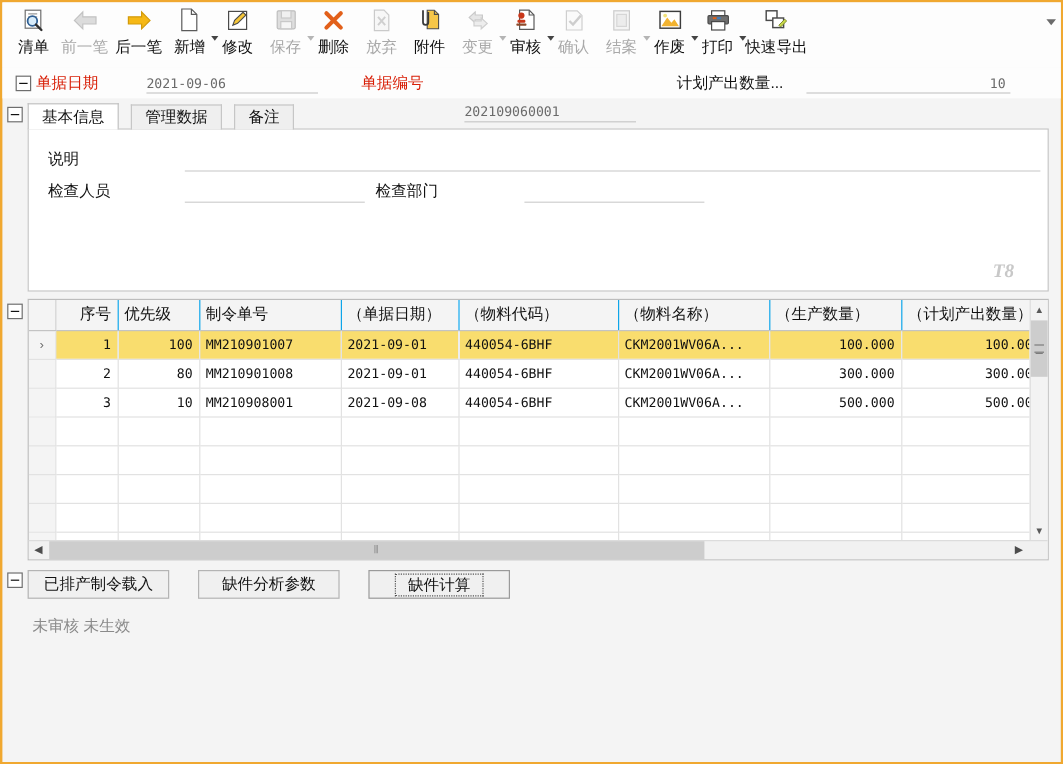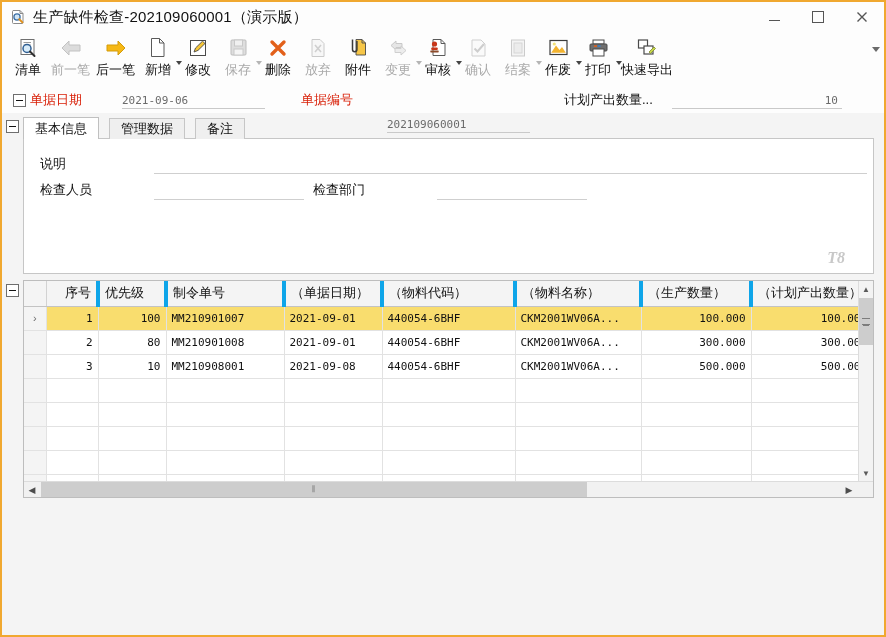--- a/index.html
+++ b/index.html
@@ -99,21 +99,21 @@
 
   
   .grid-wrap{position:relative;margin:6px 0 0 4px;}
   .grid-collapse{position:absolute;left:0;top:4px;}
   .gridbox{
     margin-left:17px;margin-right:10px;border:1px solid #bdbdbd;background:#fff;
     box-sizing:border-box;position:relative;height:218px;
   }
   table.grid{border-collapse:collapse;table-layout:fixed;width:100%;}
   table.grid th{
-    background:#f4f4f4;border-right:4px solid #0ea5e9;border-bottom:1px solid #c3c3c3;
+    background:#f4f4f4;border-right:1px solid #0ea5e9;border-bottom:1px solid #c3c3c3;
     font-weight:normal;font-size:13px;color:#111;height:25px;padding:0 5px;
     text-align:left;white-space:nowrap;overflow:hidden;box-sizing:border-box;
   }
   table.grid th.idx{border-right:1px solid #d2d2d2;padding:0;}
   table.grid td{
     border-right:1px solid #e2e2e2;border-bottom:1px solid #e2e2e2;
     height:24px;padding:0 5px;font-size:11px;color:#111;white-space:nowrap;
     overflow:hidden;box-sizing:border-box;
     font-family:"DejaVu Sans Mono","Liberation Mono",monospace;
   }
@@ -158,44 +158,20 @@
   }
   .btn.focused{border:1px solid #9a9a9a;}
   .btn.focused span{border:1px dotted #555;padding:0 10px;display:block;line-height:17px;}
   .statusbar{margin-left:21px;margin-top:14px;font-size:13px;color:#8a8a8a;}
 </style>
 </head>
 <body>
 
 <div class="window">
 
-  <div class="titlebar">
-    <span class="title-icon">
-      <svg width="17" height="17" viewBox="0 0 17 17">
-        <path d="M3 1.5h7l3 3v9a1 1 0 0 1-1 1H3.5a1 1 0 0 1-1-1V2.5a1 1 0 0 1 .5-1z" fill="#fff" stroke="#8a8a8a" stroke-width="1"></path>
-        <path d="M10 1.5v3h3" fill="none" stroke="#8a8a8a" stroke-width="1"></path>
-        <circle cx="7" cy="8" r="3.1" fill="#cfe4f5" stroke="#3b6ea5" stroke-width="1.3"></circle>
-        <line x1="9.3" y1="10.3" x2="12.4" y2="13.4" stroke="#e0901a" stroke-width="2" stroke-linecap="round"></line>
-      </svg>
-    </span>
-    <span class="title-text">生产缺件检查-202109060001（演示版）</span>
-    <div class="win-btns">
-      <div class="win-btn">
-          <span class="min-glyph"></span>
-        </div>
-      <div class="win-btn">
-          <span class="max-glyph"></span>
-        </div>
-      <div class="win-btn close">
-        <svg width="12" height="12" viewBox="0 0 12 12">
-            <path d="M1.5 1.5 L10.5 10.5 M10.5 1.5 L1.5 10.5" stroke="currentColor" stroke-width="1.4"></path>
-          </svg>
-      </div>
-    </div>
-  </div>
 
   <div class="toolbar">
 
     <div class="tb-item">
       <span class="tb-ico">
         <svg width="21" height="21" viewBox="0 0 21 21">
           <rect x="3" y="2.5" width="13" height="15" fill="#fff" stroke="#6f6f6f"></rect>
           <line x1="5.5" y1="5.5" x2="13" y2="5.5" stroke="#9a9a9a"></line>
             <line x1="5.5" y1="8" x2="13" y2="8" stroke="#9a9a9a"></line>
           <circle cx="9" cy="11.5" r="4" fill="#d8ecfa" stroke="#2f5f93" stroke-width="1.5"></circle>
@@ -549,14 +525,31 @@
       </div>
 
       <div class="hsb">
         <div class="arw l">◀</div>
         <div class="thumb">⦀</div>
         <div class="arw r">▶</div>
       </div>
     </div>
   </div>
 
+  <div class="btnrow-wrap">
+    <span class="collapse-box btnrow-collapse">
+        <i></i>
+      </span>
+    <div class="btnrow">
+      <div class="btn">
+        <span>已排产制令载入</span>
+      </div>
+      <div class="btn">
+        <span>缺件分析参数</span>
+      </div>
+      <div class="btn focused">
+        <span>缺件计算</span>
+      </div>
+    </div>
+    <div class="statusbar">未审核 未生效</div>
+  </div>
 
 </div>
 
 </body></html>

